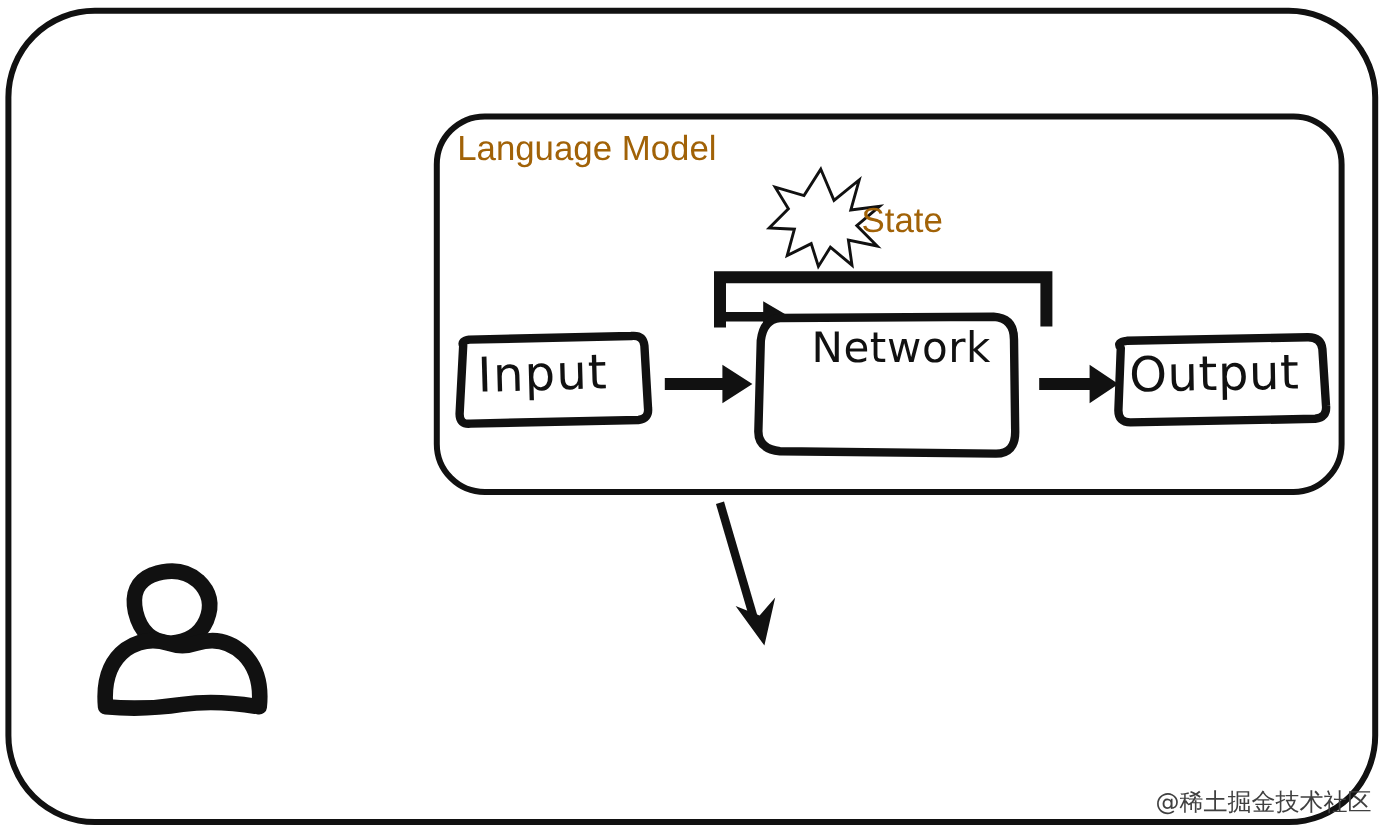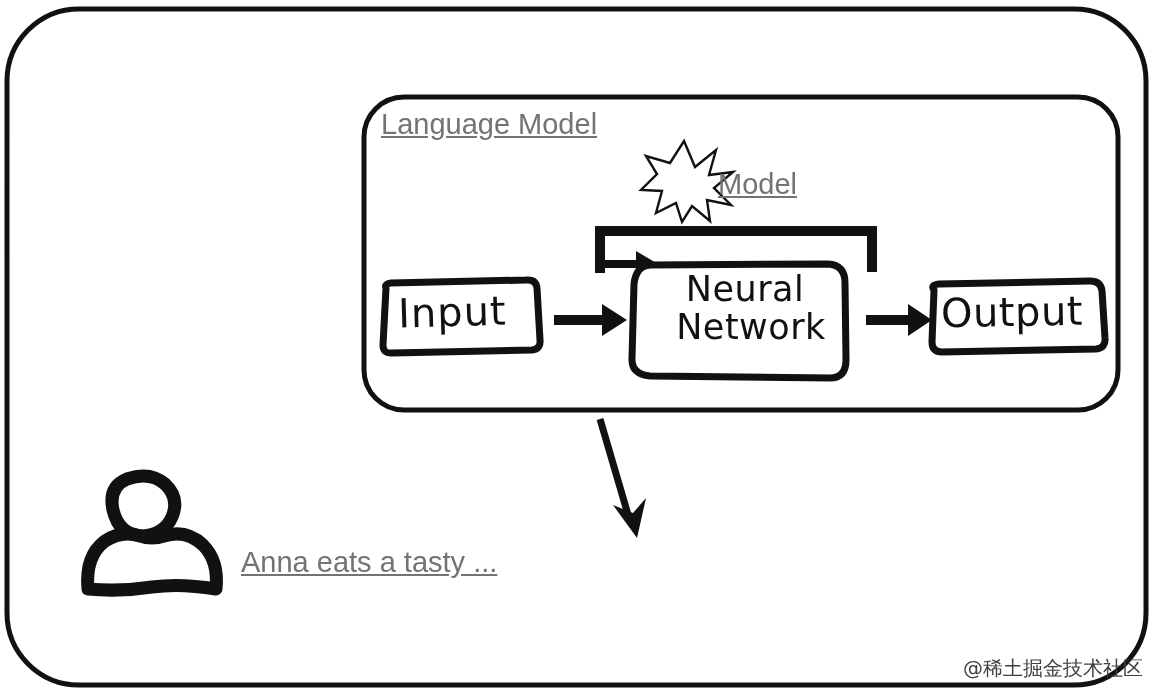--- a/index.html
+++ b/index.html
@@ -18,24 +18,23 @@
     overflow: hidden;
   }
   #scene {
     position: absolute;
     inset: 0;
     width: 1154px;
     height: 692px;
   }
   .lbl {
     position: absolute;
-    color: #737373;
+    color: #a16207;
     white-space: nowrap;
     line-height: 1;
-    text-decoration: underline;
   }
   .lbl-language-model {
     left: 381px;
     top: 110px;
     font-size: 29px;
     font-weight: 400;
   }
   .lbl-state {
     left: 718px;
     top: 170px;
@@ -154,30 +153,28 @@
       <path d="M 113 510 Q 108 487 127 479 Q 150 471 165 484
                Q 180 498 172 517 Q 164 535 142 536 Q 119 535 113 510 Z" fill="#ffffff" stroke="#111111" stroke-width="13" stroke-linejoin="round"></path>
       <path d="M 88 589 Q 85 556 105 541 Q 122 530 140 536
                Q 152 540 164 536 Q 186 529 203 545 Q 219 561 216 589
                Q 180 583 152 587 Q 120 592 88 589 Z" fill="#ffffff" stroke="#111111" stroke-width="13" stroke-linejoin="round"></path>
     </g>
   </svg>
 
   <div class="lbl lbl-language-model">Language Model</div>
 
-  <div class="lbl lbl-state">Model</div>
+  <div class="lbl lbl-state">State</div>
 
 
   <div class="box-text txt-input">Input</div>
 
   <div class="box-text txt-nn">
-    <span class="l1">Neural</span>
     <span class="l2">Network</span>
   </div>
 
   <div class="box-text txt-output">Output</div>
 
-  <div class="lbl lbl-sentence">Anna eats a tasty ...</div>
 
 
   <div class="watermark">@稀土掘金技术社区</div>
 
 </div>
 
 </body></html>

